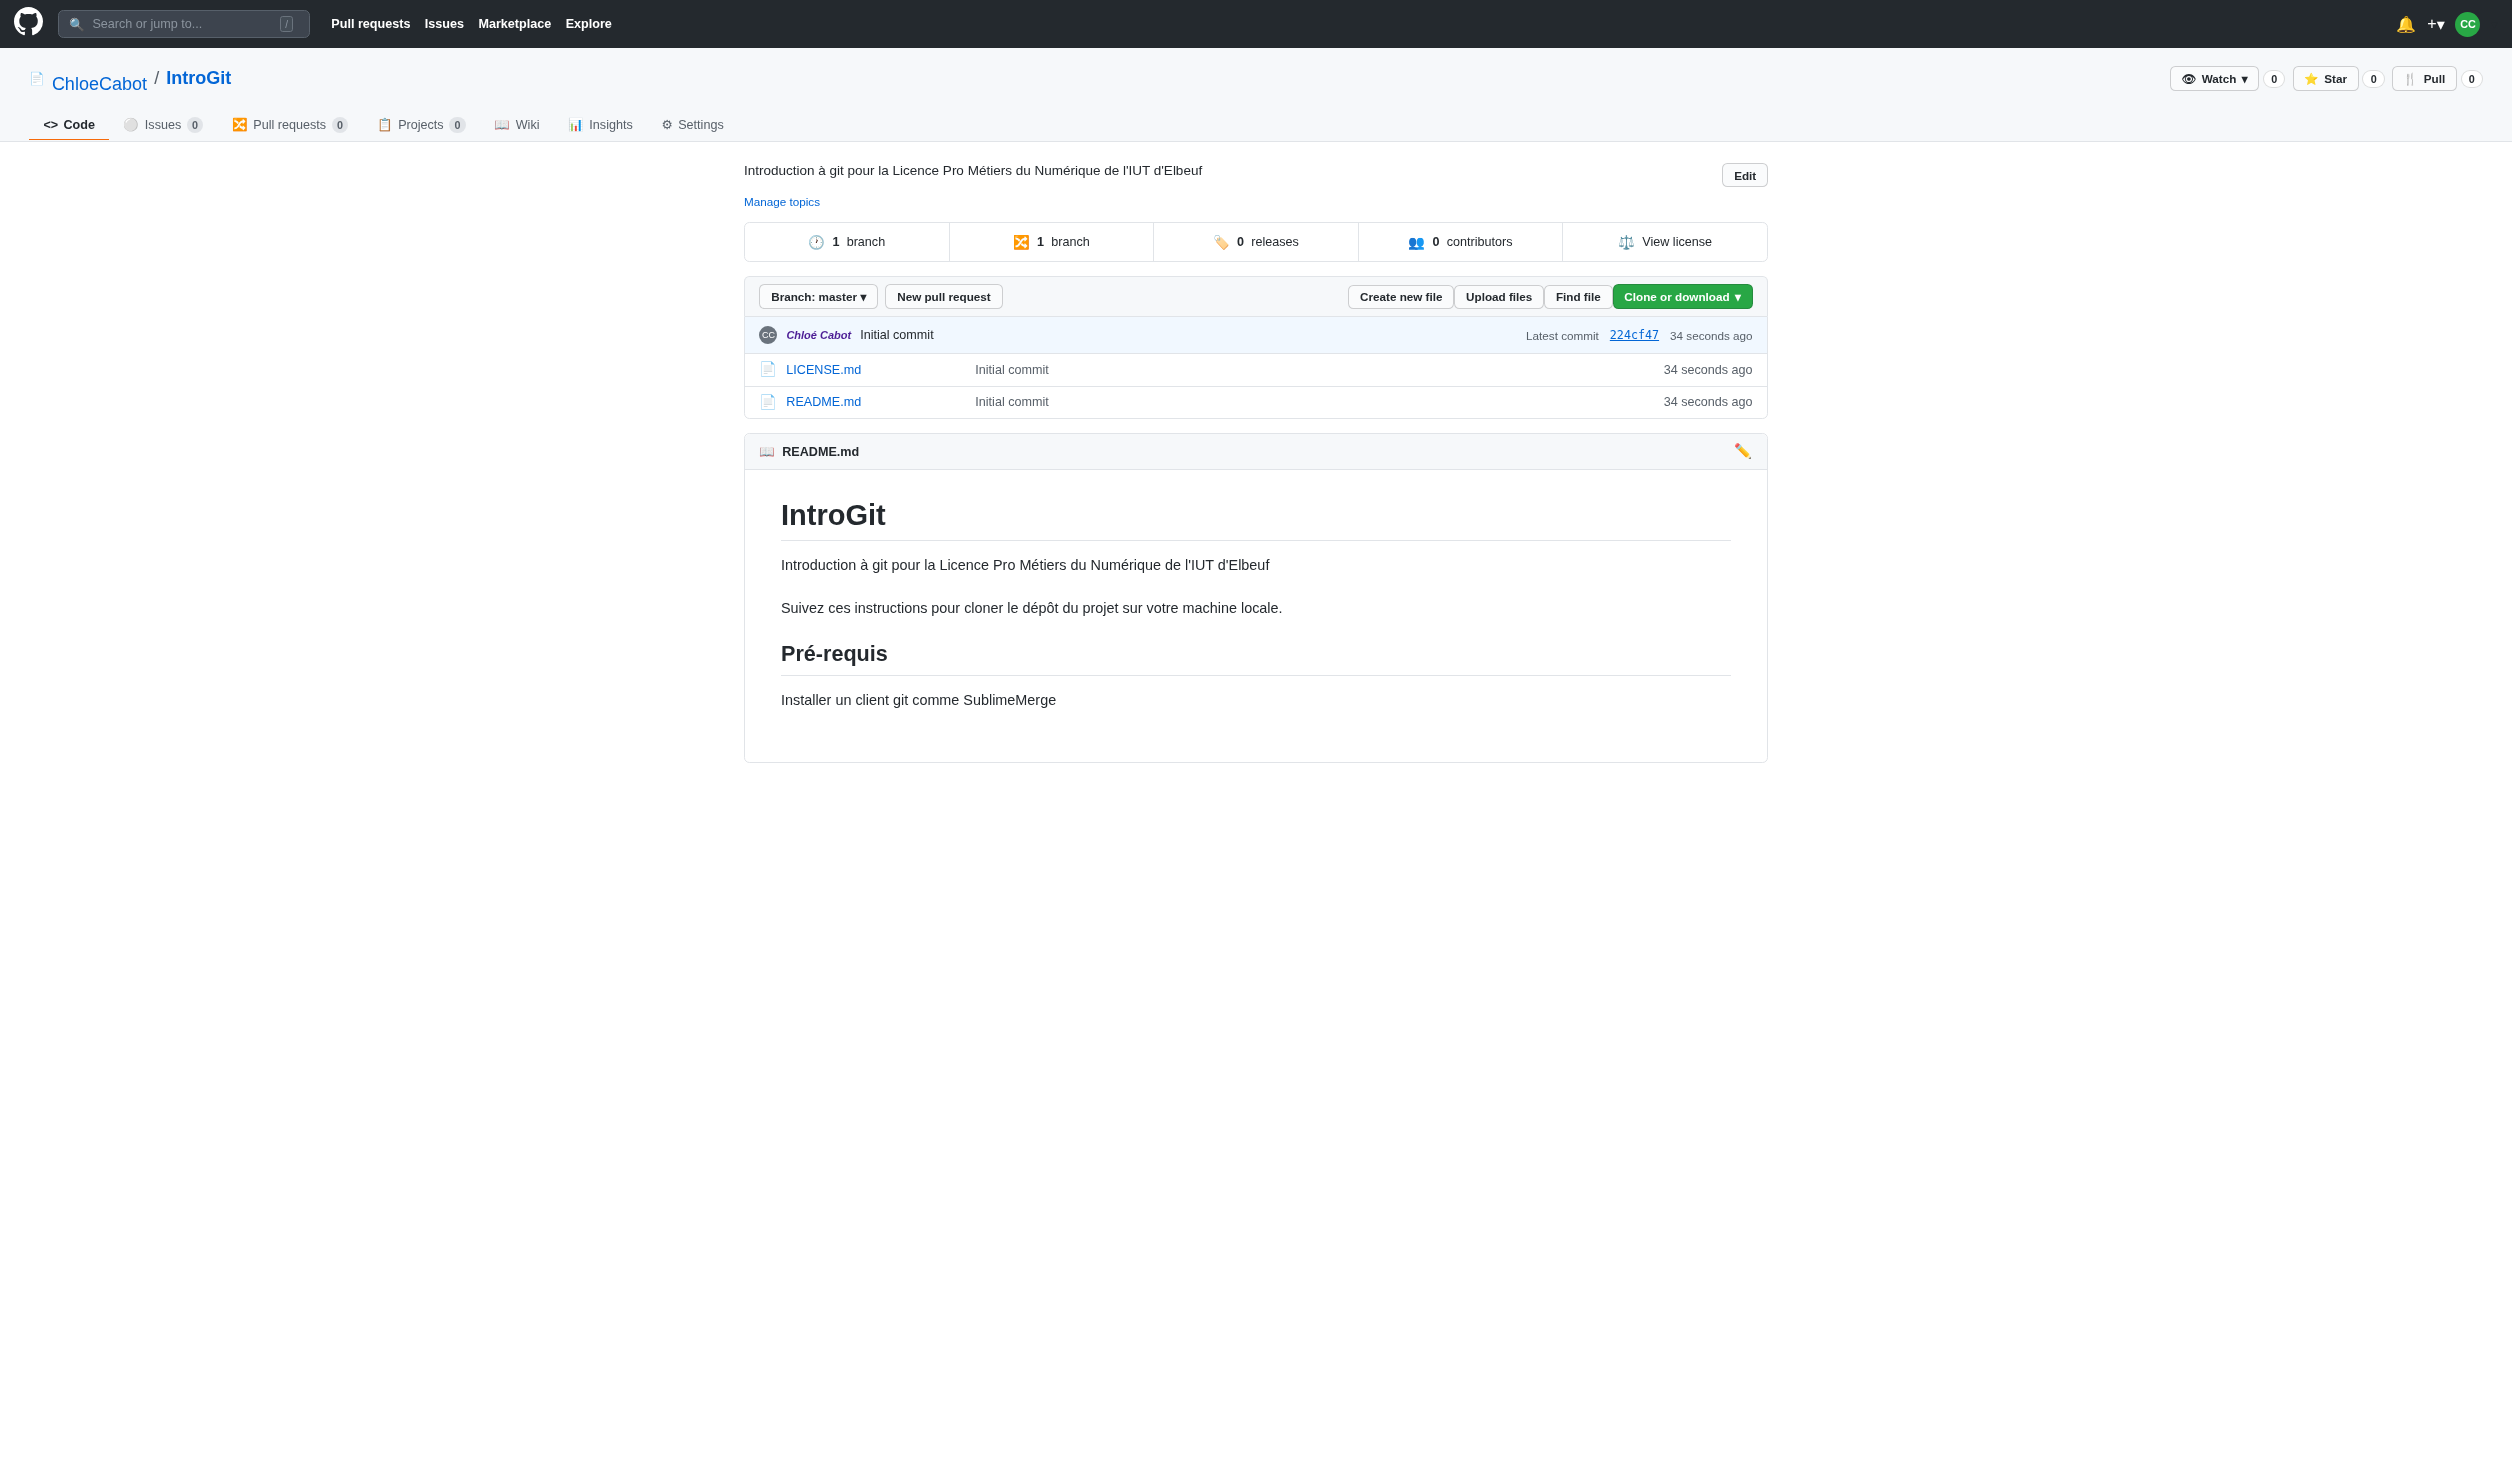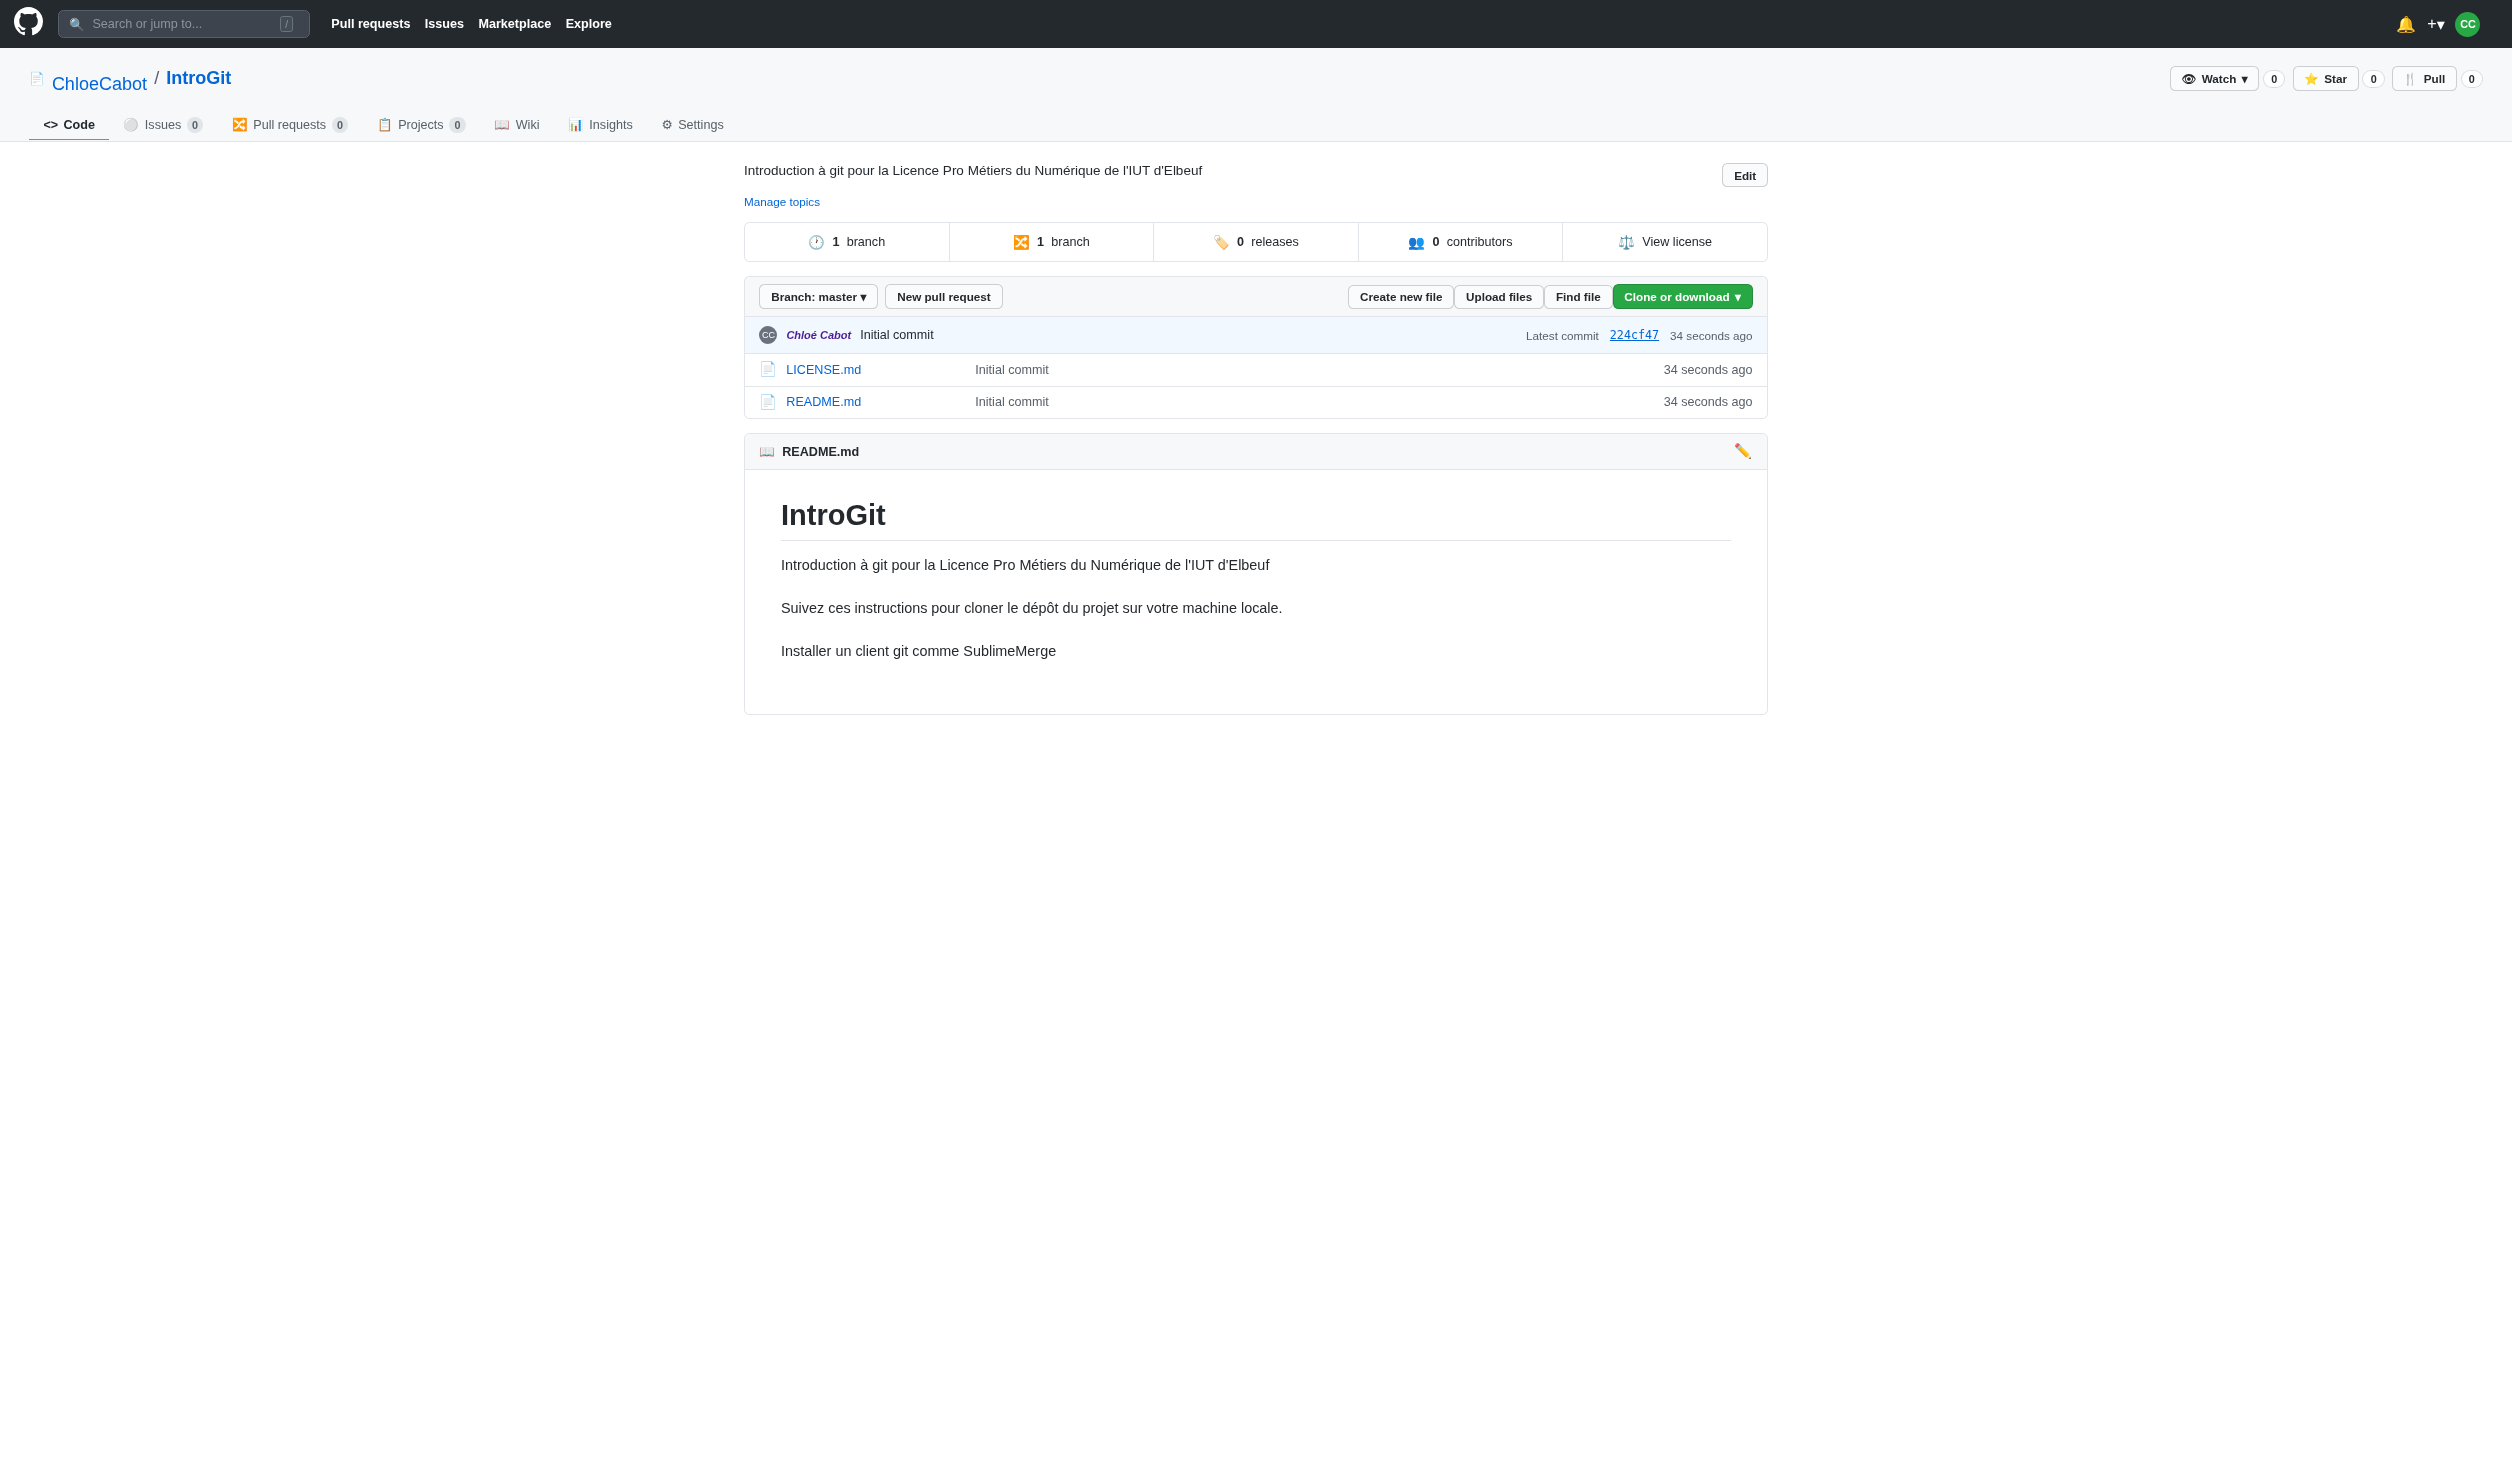--- a/index.html
+++ b/index.html
@@ -271,17 +271,18 @@
       <div class="readme-title">
         <span>📖</span>
         <span>README.md</span>
       </div>
       <span class="readme-edit-icon">✏️</span>
     </div>
     <div class="readme-body">
       <h1 class="readme-h1">IntroGit</h1>
       <p class="readme-p">Introduction à git pour la Licence Pro Métiers du Numérique de l'IUT d'Elbeuf</p>
       <p class="readme-p">Suivez ces instructions pour cloner le dépôt du projet sur votre machine locale.</p>
+      <h2 class="readme-h2">Pré-requis</h2>
       <p class="readme-p">Installer un client git comme SublimeMerge</p>
     </div>
   </div>
 </div>
 
 
 </body></html>

